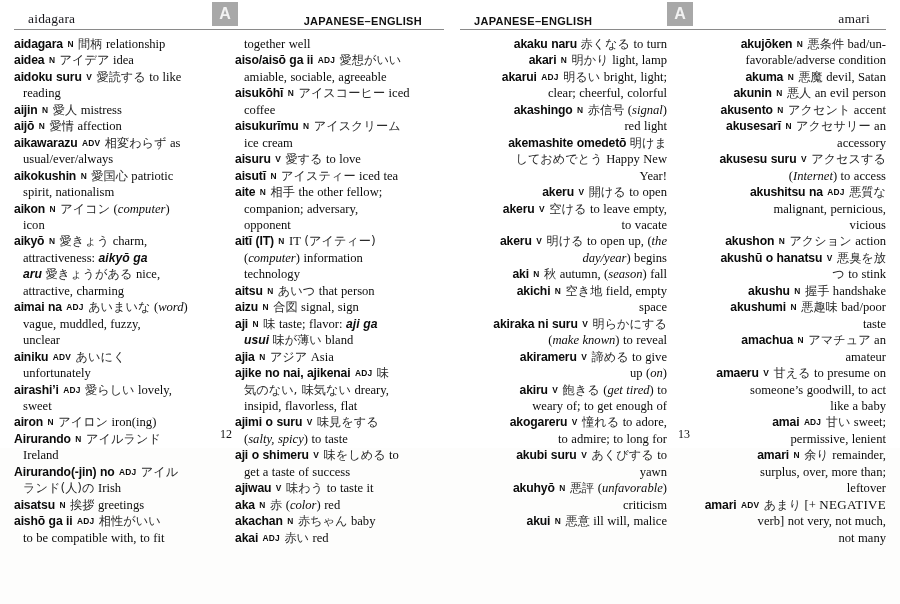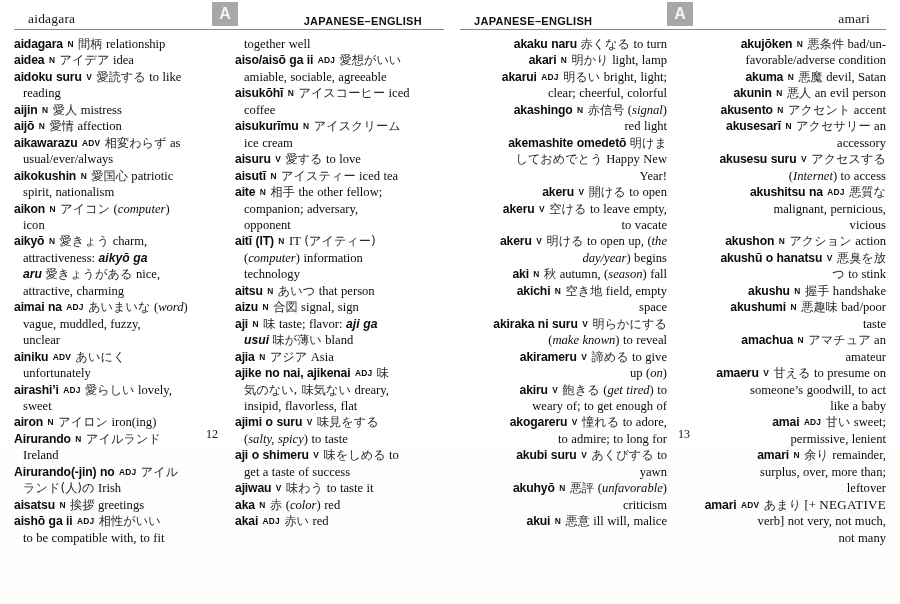--- a/index.html
+++ b/index.html
@@ -153,21 +153,21 @@
   }
 
   
   .folio {
     position: absolute;
     bottom: 6px;
     font-family: "Liberation Serif", "DejaVu Serif", serif;
     font-size: 12px;
     color: #111;
   }
-  .folio-left  { left: 206px; }
+  .folio-left  { left: 220px; }
   .folio-right { right: 210px; }
 
   .gutter {
     position: absolute;
     left: 452px;
     top: 0;
     width: 1px;
     height: 604px;
     background: transparent;
   }
@@ -242,20 +242,21 @@
           <div class="entry"><span class="hw">ajia</span> <span class="pos">N</span> <span class="jp">アジア</span> <span>Asia</span></div>
           <div class="entry"><span class="hw">ajike no nai, ajikenai</span> <span class="pos">ADJ</span> <span class="jp">味</span></div>
           <div class="entry cont"><span class="jp">気のない, 味気ない</span> <span>dreary,</span></div>
           <div class="entry cont"><span>insipid, flavorless, flat</span></div>
           <div class="entry"><span class="hw">ajimi o suru</span> <span class="pos">V</span> <span class="jp">味見をする</span></div>
           <div class="entry cont"><span>(</span><span class="it">salty, spicy</span><span>) to taste</span></div>
           <div class="entry"><span class="hw">aji o shimeru</span> <span class="pos">V</span> <span class="jp">味をしめる</span> <span>to</span></div>
           <div class="entry cont"><span>get a taste of success</span></div>
           <div class="entry"><span class="hw">ajiwau</span> <span class="pos">V</span> <span class="jp">味わう</span> <span>to taste it</span></div>
           <div class="entry"><span class="hw">aka</span> <span class="pos">N</span> <span class="jp">赤</span> <span>(</span><span class="it">color</span><span>) red</span></div>
+          <div class="entry"><span class="hw">akachan</span> <span class="pos">N</span> <span class="jp">赤ちゃん</span> <span>baby</span></div>
           <div class="entry"><span class="hw">akai</span> <span class="pos">ADJ</span> <span class="jp">赤い</span> <span>red</span></div>
         </div>
     </div>
 
     <div class="folio folio-left">12</div>
   </div>
 
   <div class="gutter"></div>
 
   <div class="page page-right">

